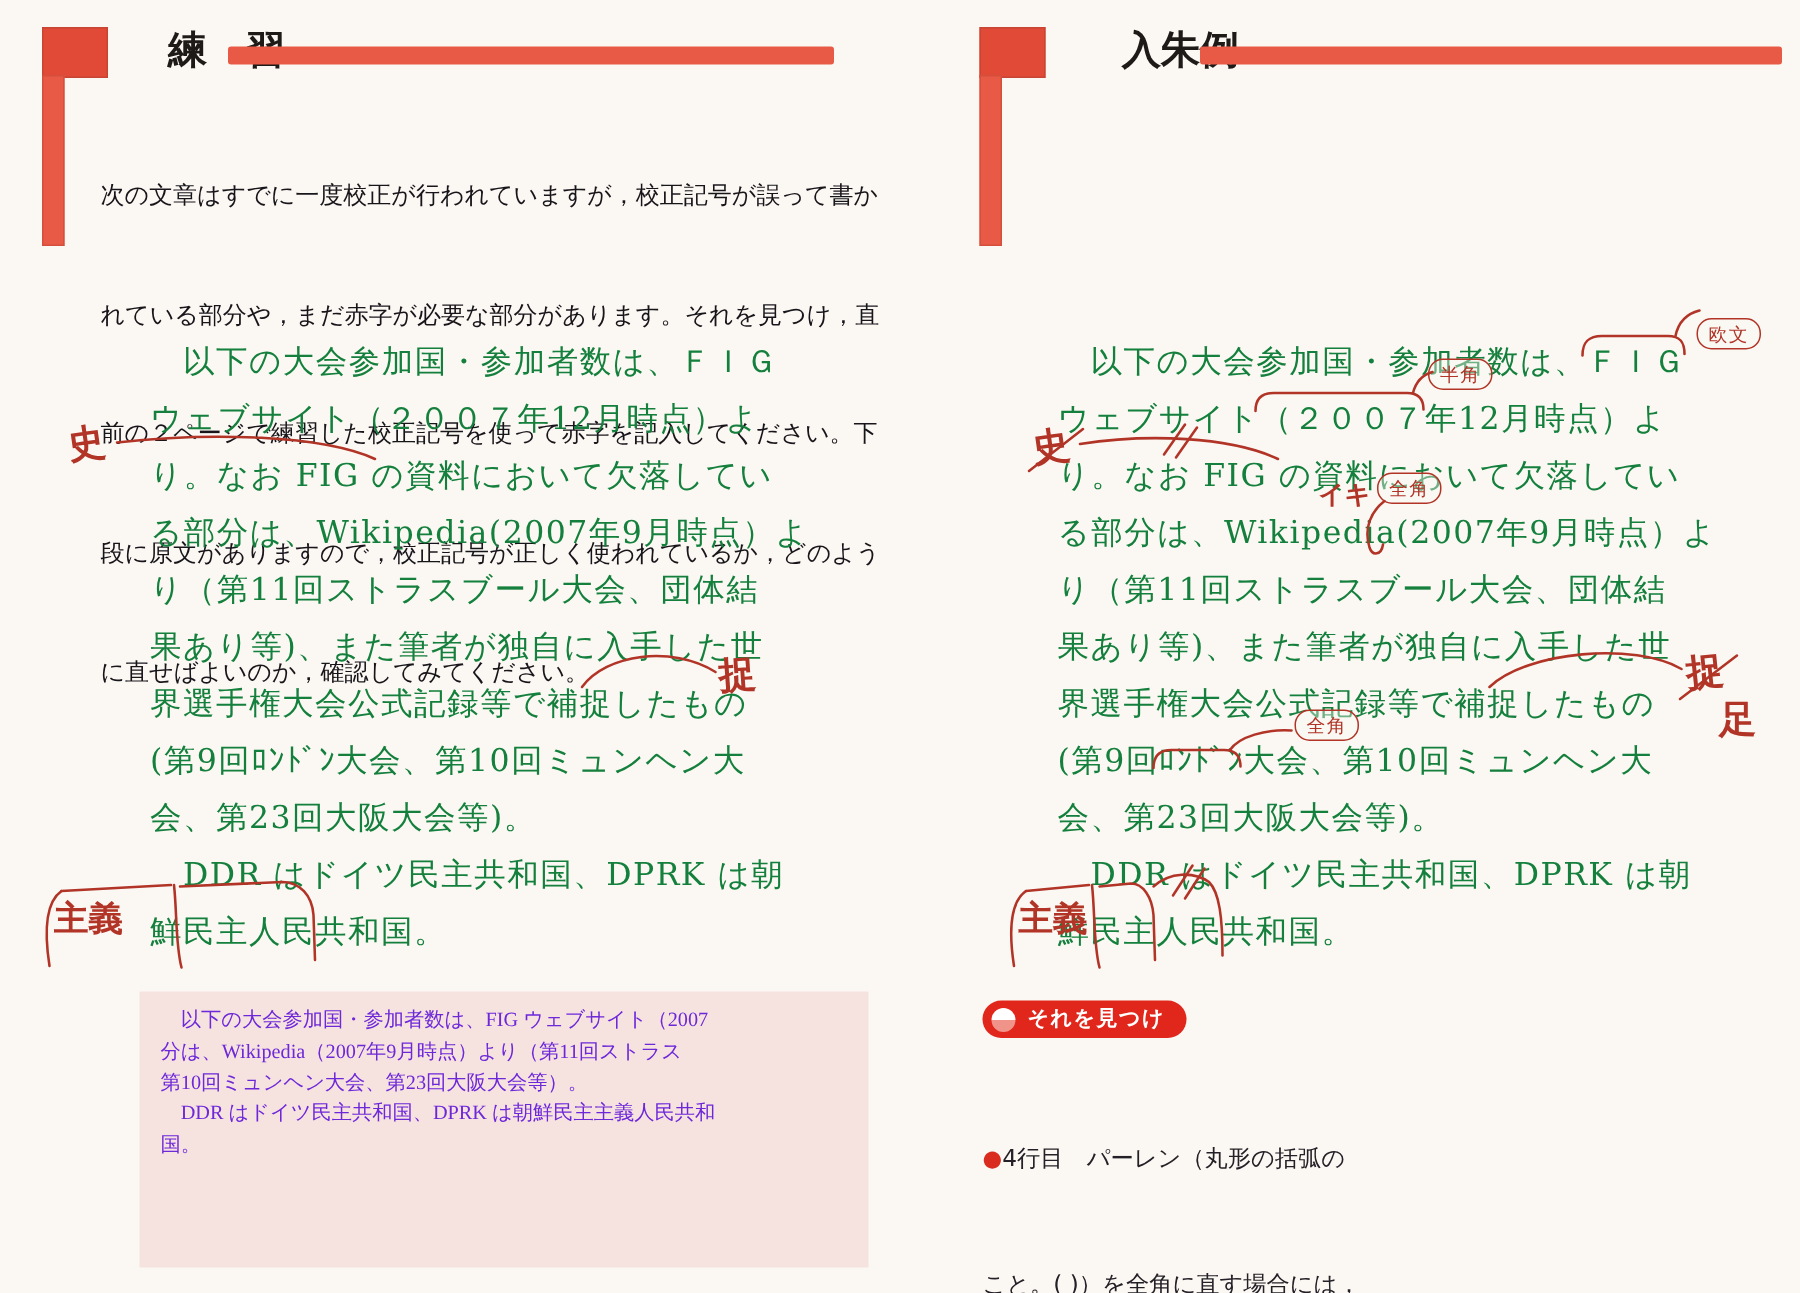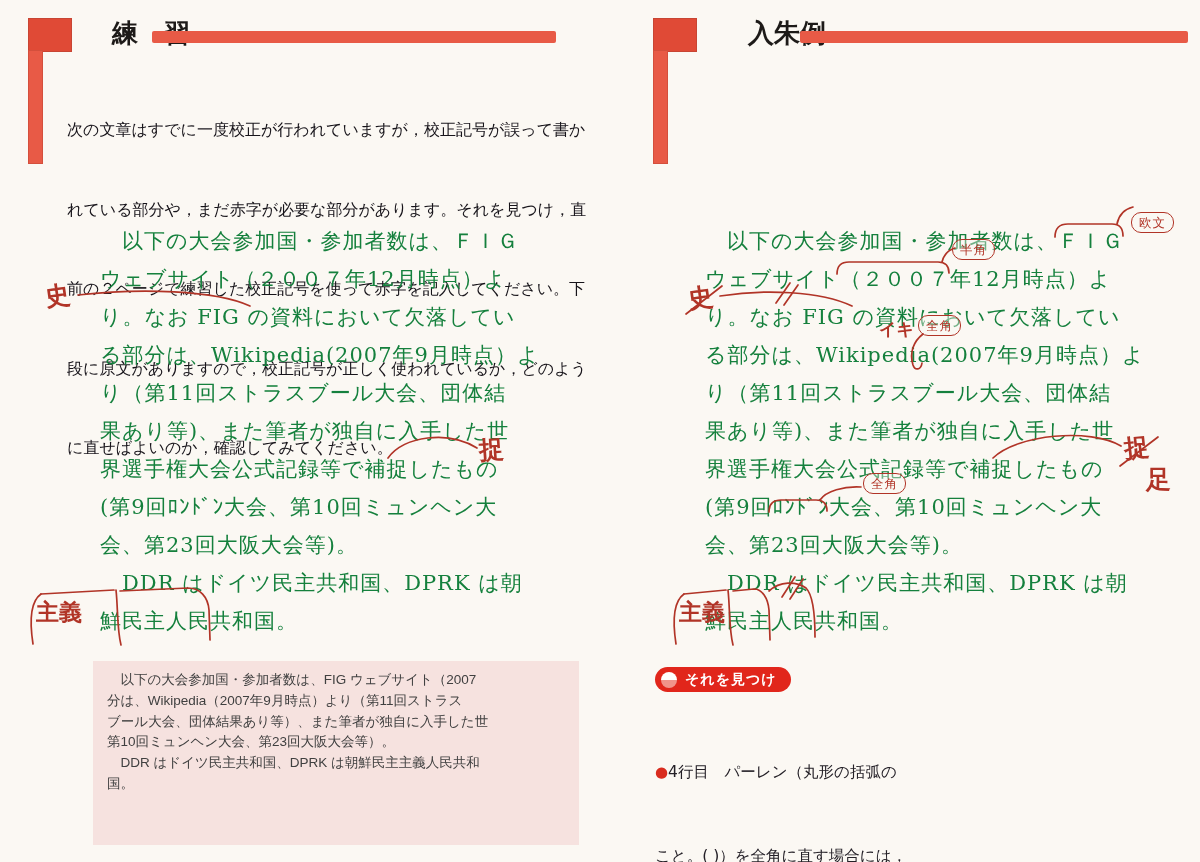--- a/index.html
+++ b/index.html
@@ -35,22 +35,22 @@
   
   .mark-svg{position:absolute;left:0;top:0;pointer-events:none;}
   .rlabel{position:absolute;color:var(--ink);font-family:"DejaVu Serif","Liberation Serif",serif;
           font-weight:bold;white-space:nowrap;}
   .bubble{position:absolute;height:19px;line-height:19px;border:1.6px solid var(--ink);
           border-radius:10px;color:var(--ink);font-size:12.5px;padding:0 7px;letter-spacing:1px;
           font-family:"DejaVu Sans","Liberation Sans",sans-serif;background:rgba(251,248,243,.4);}
 
   
   .origbox{position:absolute;left:93px;top:661px;width:458px;height:166px;background:var(--pink);
-           padding:9px 14px;font-family:Liberation Sans, sans-serif;font-size:13.5px;
-           color:#404040;}
+           padding:9px 14px;font-family:Liberation Serif, serif;font-size:13.5px;
+           color:#6d28d9;}
   .origbox .oline{height:20.8px;line-height:20.8px;white-space:pre;}
 
   
   .badge{position:absolute;left:55px;top:667px;height:25px;background:#e1261b;border-radius:13px;
          color:#fff;font-size:14px;font-weight:bold;line-height:25px;padding:0 14px 0 30px;
          font-family:"DejaVu Sans","Liberation Sans",sans-serif;letter-spacing:1px;}
   .badge .orb{position:absolute;left:6px;top:4.5px;width:16px;height:16px;border-radius:50%;
          background:linear-gradient(#ffffff 0 52%,#f0948a 52% 100%);}
   .notes{position:absolute;left:55px;top:702px;font-size:15.5px;line-height:28px;color:#242027;
          font-family:"DejaVu Sans","Liberation Sans",sans-serif;white-space:pre;}
@@ -103,21 +103,20 @@
         <path d="M33,644 C29,618 31,601 41,594"></path>
         <path d="M41,594 L114,590"></path>
         <path d="M116,590 C118,608 117,630 121,645"></path>
         <path d="M120,591 L188,588 C200,588 208,597 209,610 L210,640"></path>
       </g>
     </svg>
 
     <div class="origbox">
       <div class="oline">　以下の大会参加国・参加者数は、FIG ウェブサイト（2007</div>
       <div class="oline">分は、Wikipedia（2007年9月時点）より（第11回ストラス</div>
-      <div class="oline">ブール大会、団体結果あり等）、また筆者が独自に入手した世</div>
       <div class="oline">第10回ミュンヘン大会、第23回大阪大会等）。</div>
       <div class="oline">　DDR はドイツ民主共和国、DPRK は朝鮮民主主義人民共和</div>
       <div class="oline">国。</div>
     </div>
   </div>
 
   <div class="page right">
     <div class="hd-square" style="left:53px;top:18px;"></div>
     <div class="hd-vbar" style="left:53px;top:50px;height:112px;"></div>
     <div class="hd-title" style="left:108px;top:16px;">入朱例</div>

